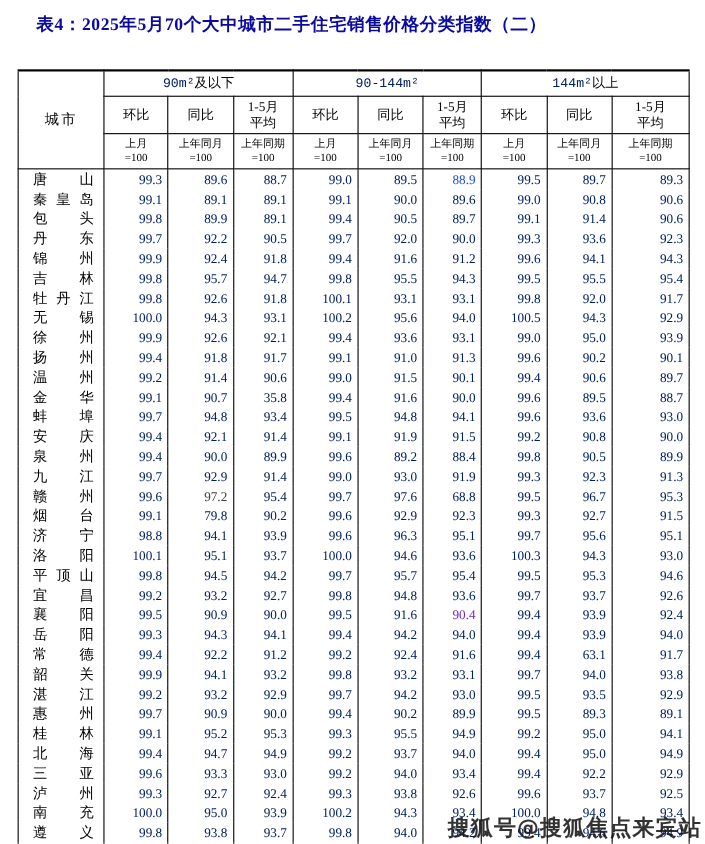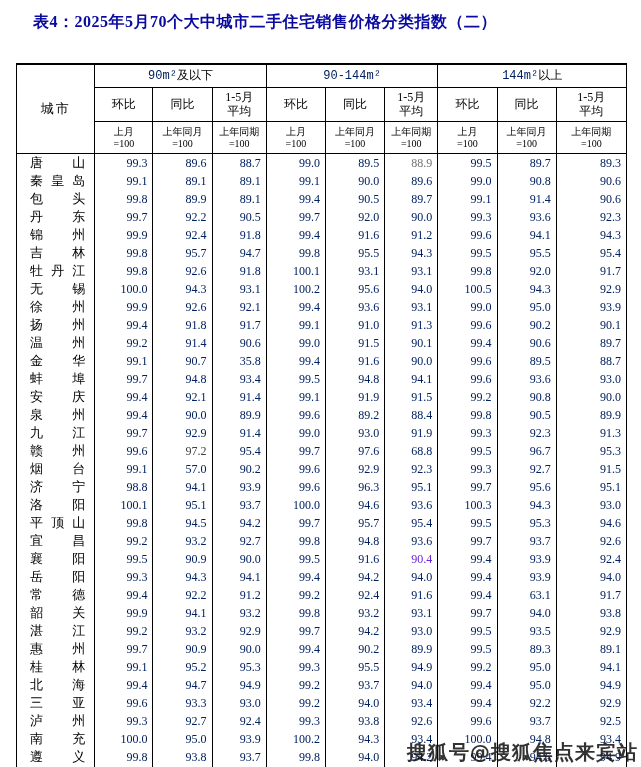--- a/index.html
+++ b/index.html
@@ -152,21 +152,21 @@
             <div class="city-wrap">
               <span>唐</span>
               <span>山</span>
             </div>
           </td>
           <td class="val-cell" style="color: rgb(0, 32, 96);">99.3</td>
           <td class="val-cell" style="color: rgb(0, 32, 96);">89.6</td>
           <td class="val-cell" style="color: rgb(0, 32, 96);">88.7</td>
           <td class="val-cell" style="color: rgb(0, 32, 96);">99.0</td>
           <td class="val-cell" style="color: rgb(0, 32, 96);">89.5</td>
-          <td class="val-cell" style="color: #737373;">88.9</td>
+          <td class="val-cell" style="color: #1d4ed8;">88.9</td>
           <td class="val-cell" style="color: rgb(0, 32, 96);">99.5</td>
           <td class="val-cell" style="color: rgb(0, 32, 96);">89.7</td>
           <td class="val-cell" style="color: rgb(0, 32, 96);">89.3</td>
         </tr>
         <tr>
           <td class="city-cell">
             <div class="city-wrap">
               <span>秦</span>
               <span>皇</span>
               <span>岛</span>
@@ -439,21 +439,21 @@
           <td class="val-cell" style="color: rgb(0, 32, 96);">95.3</td>
         </tr>
         <tr>
           <td class="city-cell">
             <div class="city-wrap">
               <span>烟</span>
               <span>台</span>
             </div>
           </td>
           <td class="val-cell" style="color: rgb(0, 32, 96);">99.1</td>
-          <td class="val-cell" style="color: rgb(0, 32, 96);">57.0</td>
+          <td class="val-cell" style="color: rgb(0, 32, 96);">79.8</td>
           <td class="val-cell" style="color: rgb(0, 32, 96);">90.2</td>
           <td class="val-cell" style="color: rgb(0, 32, 96);">99.6</td>
           <td class="val-cell" style="color: rgb(0, 32, 96);">92.9</td>
           <td class="val-cell" style="color: rgb(0, 32, 96);">92.3</td>
           <td class="val-cell" style="color: rgb(0, 32, 96);">99.3</td>
           <td class="val-cell" style="color: rgb(0, 32, 96);">92.7</td>
           <td class="val-cell" style="color: rgb(0, 32, 96);">91.5</td>
         </tr>
         <tr>
           <td class="city-cell">

